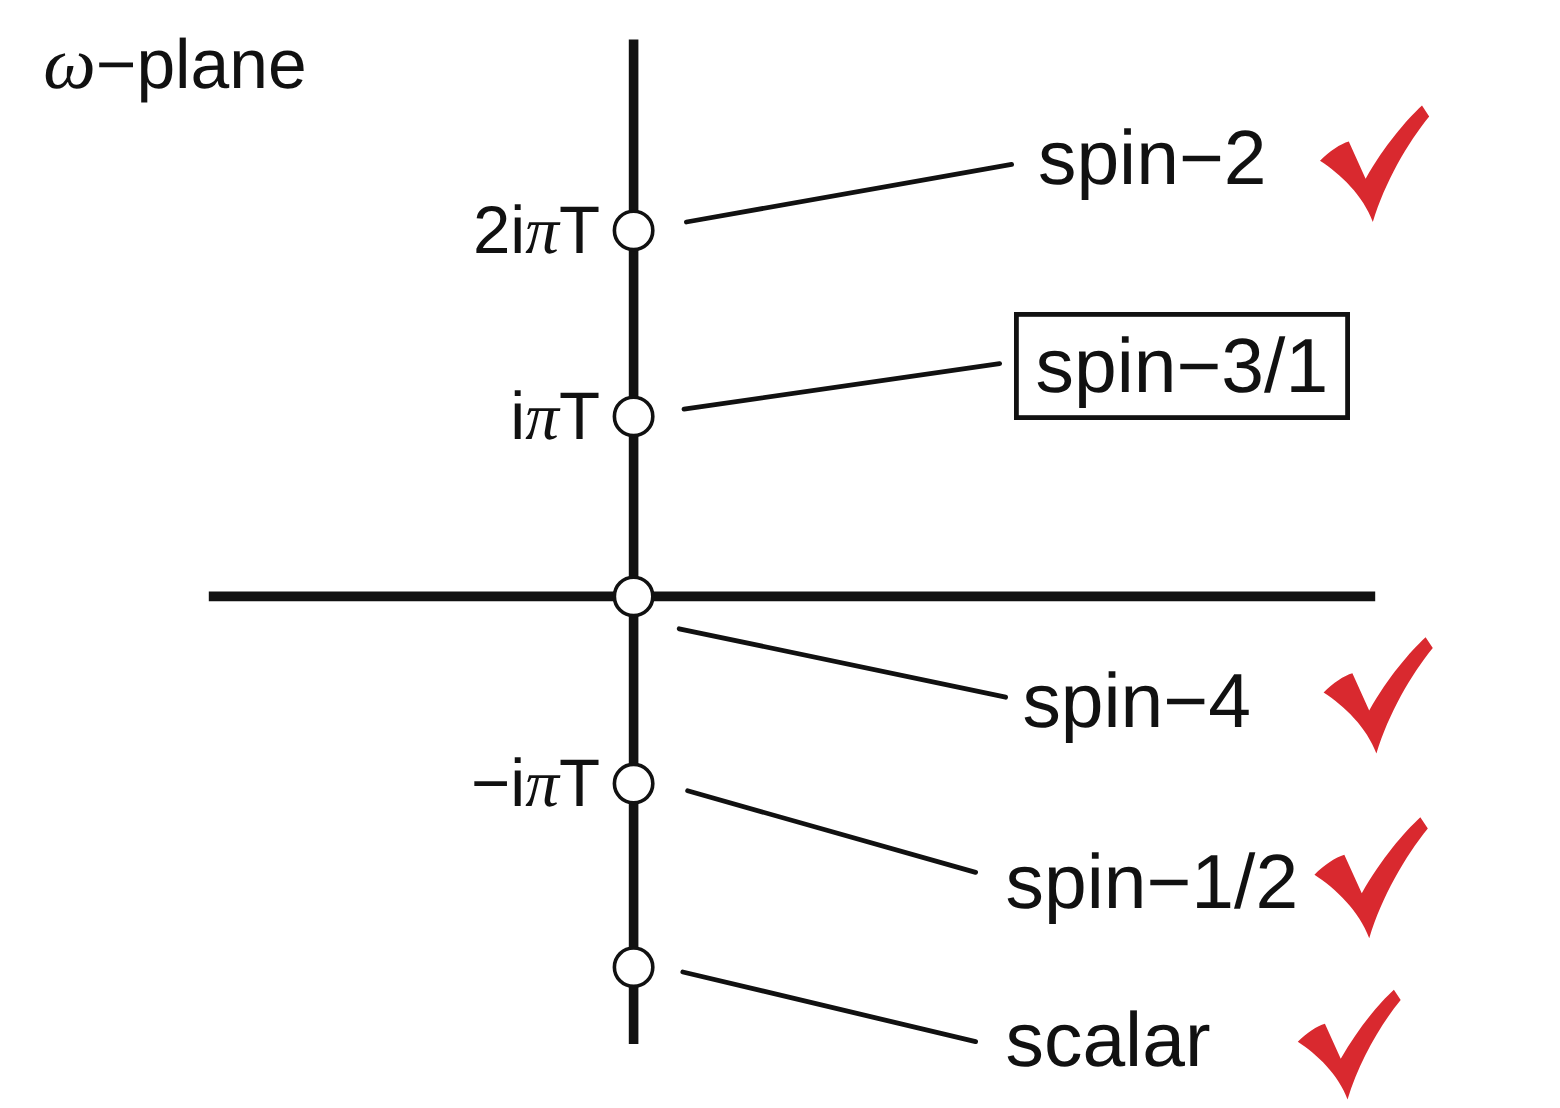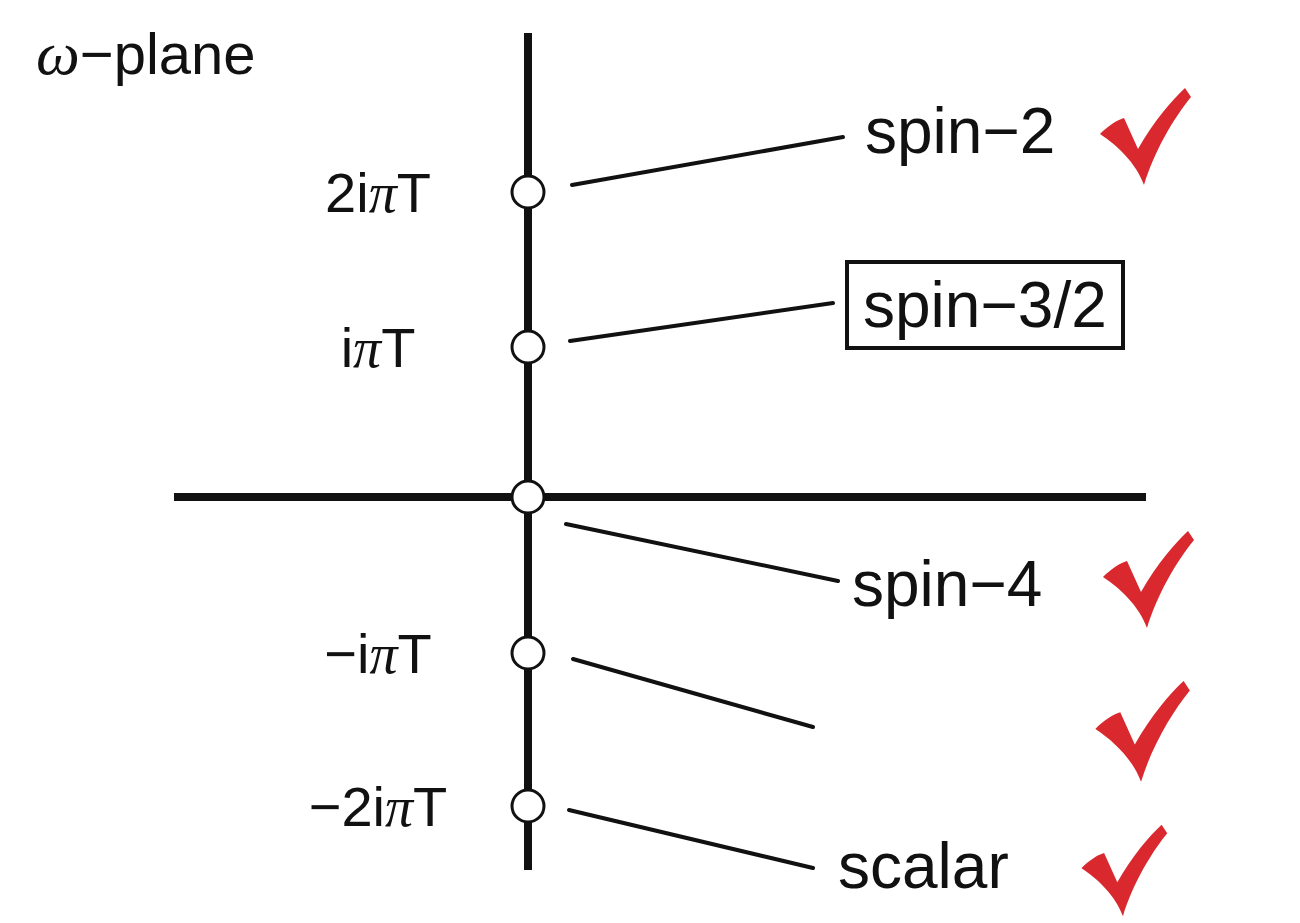--- a/index.html
+++ b/index.html
@@ -13,21 +13,21 @@
     overflow: hidden;
   }
   .abs { position: absolute; }
   svg.layer { left: 0; top: 0; pointer-events: none; }
   .axis   { stroke: var(--ink, #111111); stroke-width: 8; }
   .leader { stroke: var(--ink, #111111); stroke-width: 4; stroke-linecap: round; }
   .pole   { fill: #ffffff; stroke: var(--ink, #111111); stroke-width: 3; }
   .title { left: 36px; top: 18px; font-size: 58px; white-space: nowrap; }
   .title .sym { font-family: "Liberation Serif", serif; font-style: italic; font-size: 62px; }
   .tick {
-    left: 268px; width: 220px; text-align: center;
+    left: 280px; width: 220px; text-align: right;
     transform: translateY(-50%);
     font-size: 56px; white-space: nowrap;
   }
   .tick .pi, .spin-label .pi { font-family: "Liberation Serif", serif; font-style: italic; }
   .spin-label {
     transform: translateY(-50%);
     font-size: 64px; white-space: nowrap;
   }
   .spin-label.boxed { border: 4px solid var(--ink, #111111); padding: 4px 14px; }
   .check path { fill: var(--check, #d9292f); }
@@ -60,27 +60,25 @@
 
   <div class="abs tick" style="top:192px">
     <span>2i</span><span class="pi">π</span><span>T</span>
   </div>
   <div class="abs tick" style="top:653px">
     <span>−i</span><span class="pi">π</span><span>T</span>
   </div>
   <div class="abs tick" style="top:347px">
     <span>i</span><span class="pi">π</span><span>T</span>
   </div>
-  <div class="abs tick" style="top:806px">
-    <span>−2i</span><span class="pi">π</span><span>T</span>
-  </div>
 
   <div class="abs spin-label" style="left:865px; top:131px">spin−2</div>
-  <div class="abs spin-label boxed" style="left:845px; top:305px">spin−3/2</div>
+  <div class="abs spin-label boxed" style="left:845px; top:305px">spin−3/1</div>
   <div class="abs spin-label" style="left:852px; top:584px">spin−4</div>
+  <div class="abs spin-label" style="left:838px; top:735px">spin−1/2</div>
   <div class="abs spin-label" style="left:838px; top:866px">scalar</div>
 
   <svg class="abs check" style="left:1093px; top:85px" width="100" height="104" viewBox="0 0 100 104">
     <path d="M 7 49 C 15 41 24 35 31 33 L 45 64 C 61 36 79 15 92 3 L 98 12 C 80 34 61 67 51 100 C 43 78 24 60 7 49 Z"></path>
   </svg>
   <svg class="abs check" style="left:1096px; top:528px" width="100" height="104" viewBox="0 0 100 104">
     <path d="M 7 49 C 15 41 24 35 31 33 L 45 64 C 61 36 79 15 92 3 L 98 12 C 80 34 61 67 51 100 C 43 78 24 60 7 49 Z"></path>
   </svg>
   <svg class="abs check" style="left:1088px; top:678px" width="104" height="108" viewBox="0 0 100 104">
     <path d="M 7 49 C 15 41 24 35 31 33 L 45 64 C 61 36 79 15 92 3 L 98 12 C 80 34 61 67 51 100 C 43 78 24 60 7 49 Z"></path>

